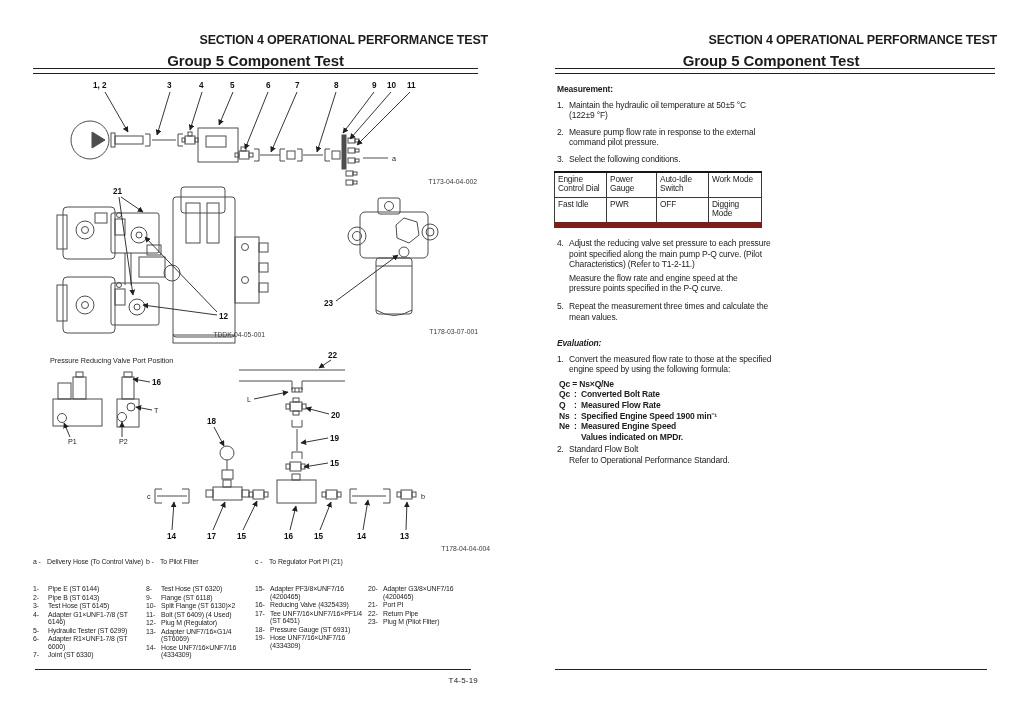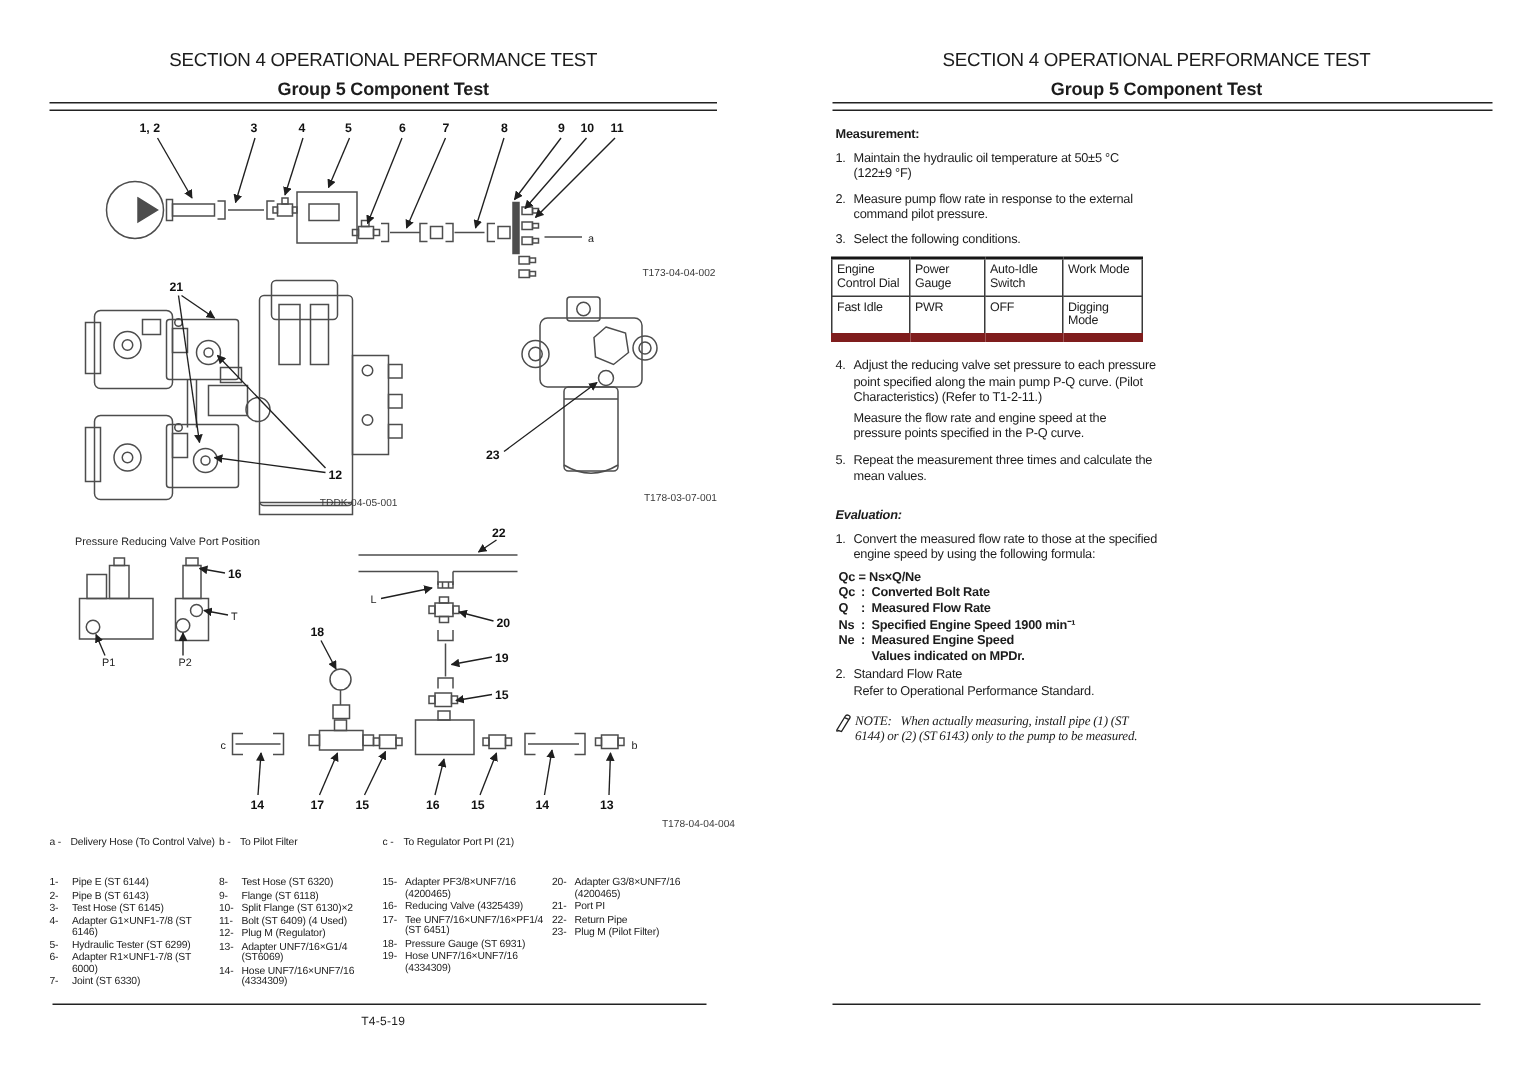--- a/index.html
+++ b/index.html
@@ -1,21 +1,21 @@
 <!DOCTYPE html>
 <html><head>
 <meta charset="utf-8">
 <style>
   html,body{margin:0;padding:0;}
   body{width:1016px;height:723px;background:#ffffff;position:relative;overflow:hidden;
        font-family:"Liberation Sans",sans-serif;color:#1c1c1c;}
   .abs{position:absolute;}
   
-  .pg-title{font-size:12.5px;font-weight:normal;text-align:center;letter-spacing:-0.2px;}
-  .pg-sub{font-size:12px;font-weight:bold;text-align:center;letter-spacing:-0.1px;}
+  .pg-title{font-size:12.5px;font-weight:bold;text-align:right;letter-spacing:-0.2px;}
+  .pg-sub{font-size:15px;font-weight:bold;text-align:center;letter-spacing:-0.1px;}
   .dbl-rule{height:4px;border-top:1.7px solid #222;border-bottom:1.7px solid #222;}
   .ftr-rule{border-top:1.7px solid #222;}
   .ftr-txt{font-size:8px;text-align:center;letter-spacing:0.2px;}
   
   .rp{width:225px;font-size:8.5px;line-height:10.6px;letter-spacing:-0.15px;}
   .sec-head{font-weight:bold;margin:0 0 5px 0;}
   .step{display:flex;margin:0 0 6px 0;}
   .step .num{width:12px;flex:none;}
   .step .stx{width:206px;}
   .sub-par{margin:-1px 0 7px 12px;width:200px;}
@@ -463,21 +463,21 @@
         <span class="ptext">Return Pipe</span>
       </div>
 
       <div class="part-item">
         <span class="pnum">23-</span>
         <span class="ptext">Plug M (Pilot Filter)</span>
       </div>
     </div>
 
   <div class="abs ftr-rule" style="left:35px;top:669px;width:436px;"></div>
-  <div class="abs ftr-txt" style="left:33px;top:676px;width:445px;">T4-5-19</div>
+  <div class="abs ftr-txt" style="left:33px;top:676px;width:445px;text-align:right;">T4-5-19</div>
 </div>
 
 <div class="abs" style="left:508px;top:0;width:508px;height:723px;">
 
   <div class="abs pg-title" style="left:37px;top:33px;width:452px;">SECTION 4 OPERATIONAL PERFORMANCE TEST</div>
   <div class="abs pg-sub" style="left:37px;top:52px;width:452px;">Group 5 Component Test</div>
   <div class="abs dbl-rule" style="left:47px;top:68px;width:440px;"></div>
 
   <div class="abs rp" style="left:49px;top:84px;">
 
@@ -566,32 +566,21 @@
             <span class="fs">:</span>
             <span>Measured Engine Speed</span>
           </div>
         </div>
       <div class="f-note">Values indicated on MPDr.</div>
     </div>
 
     <div class="step" style="margin-bottom:2px;">
       <span class="num">2.</span>
       <span class="stx">
-        <span style="display:block">Standard Flow Rate</span>
+        <span style="display:block">Standard Flow Bolt</span>
         <span style="display:block">Refer to Operational Performance Standard.</span>
       </span>
     </div>
 
-    <div class="note-blk">
-      <span class="note-ic">
-        <svg width="11" height="13" viewBox="0 0 11 13">
-          <path d="M2,11 q-1.5,1 -1,-0.5 l5.5,-9 q0.7,-1.2 2.2,-0.6 q1.5,0.6 0.8,1.8 l-5.5,9 z" fill="none" stroke="#222" stroke-width="0.9"></path>
-          <line x1="6" y1="2.4" x2="8.8" y2="3.6" stroke="#222" stroke-width="0.9"></line>
-        </svg>
-      </span>
-      <span class="note-tx">
-        <i style="margin-right:6px;">NOTE:</i><span>When actually measuring, install pipe (1) (ST 6144) or (2) (ST 6143) only to the pump to be measured.</span>
-      </span>
-    </div>
   </div>
 
   <div class="abs ftr-rule" style="left:47px;top:669px;width:432px;"></div>
 </div>
 
 </body></html>

